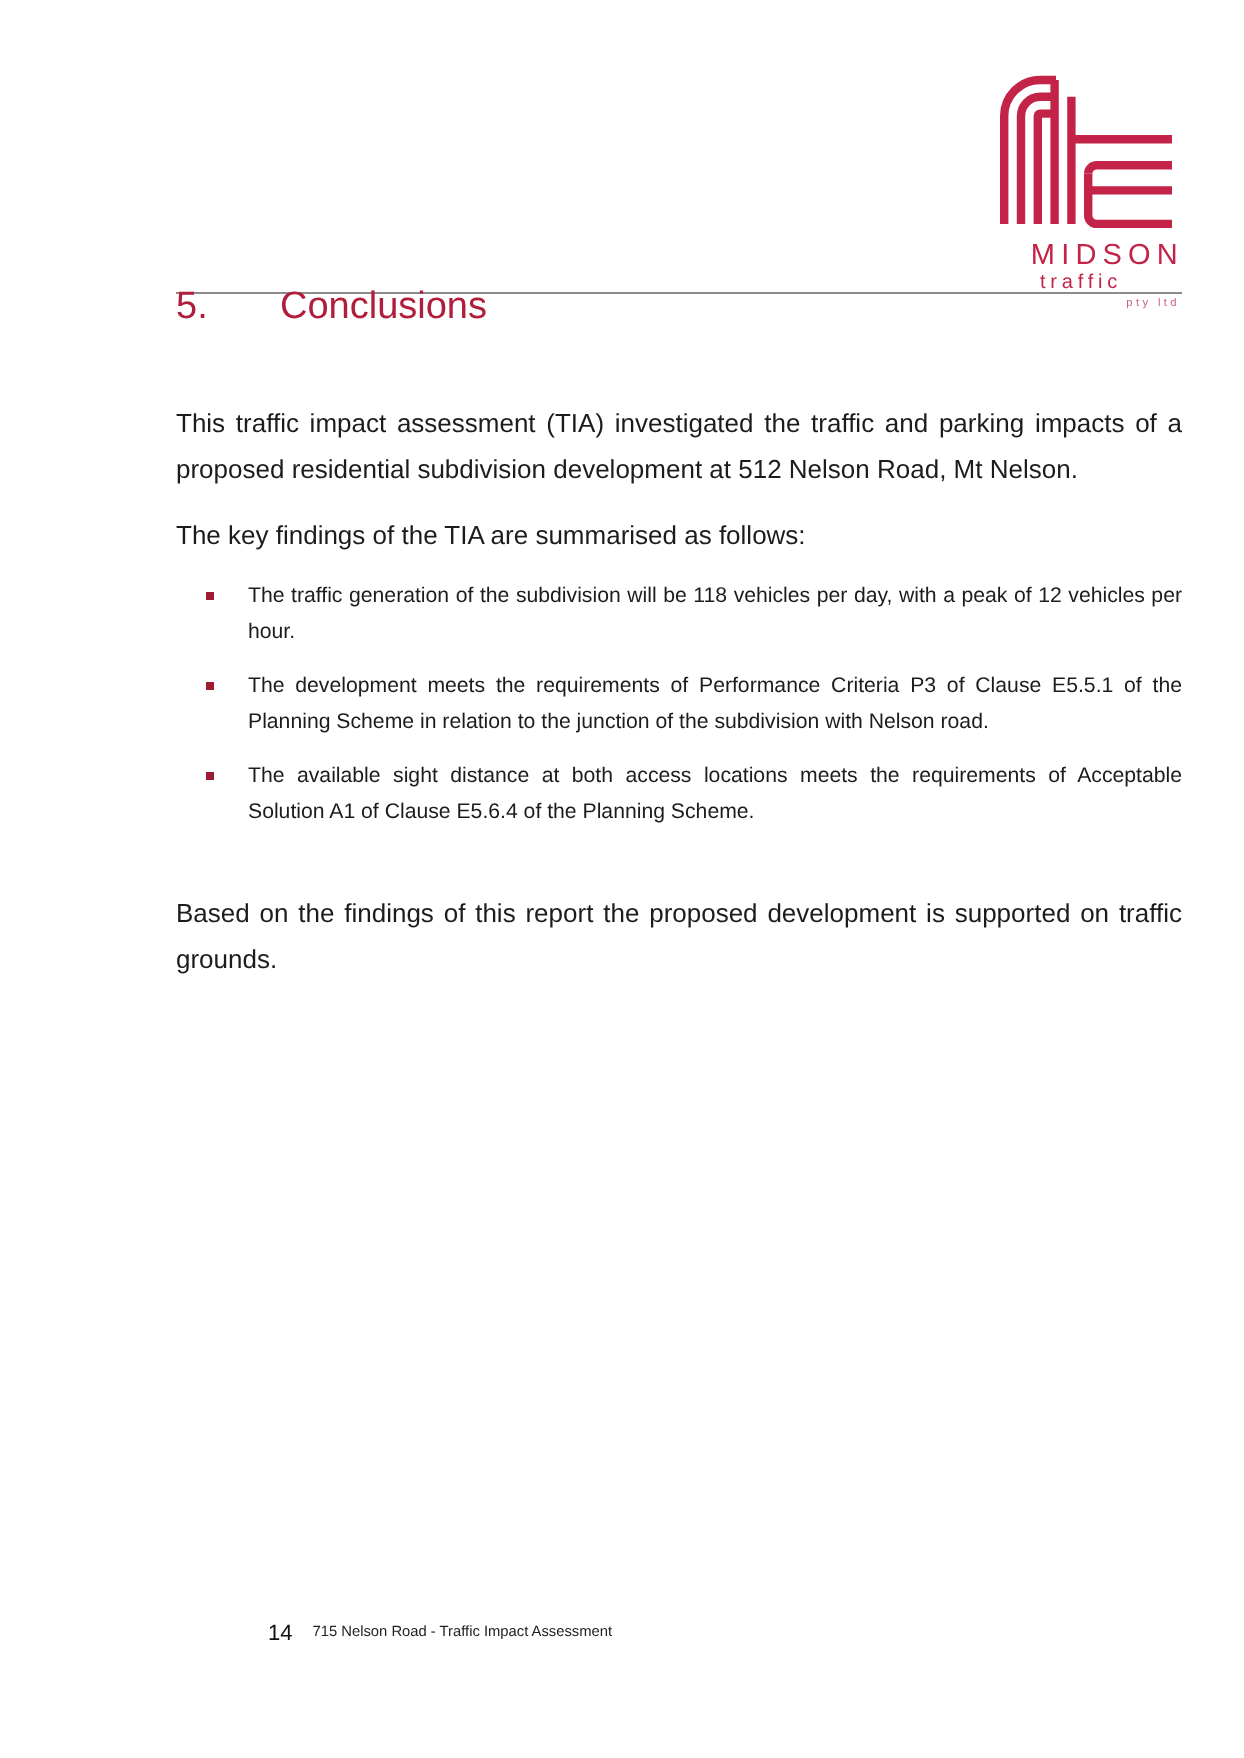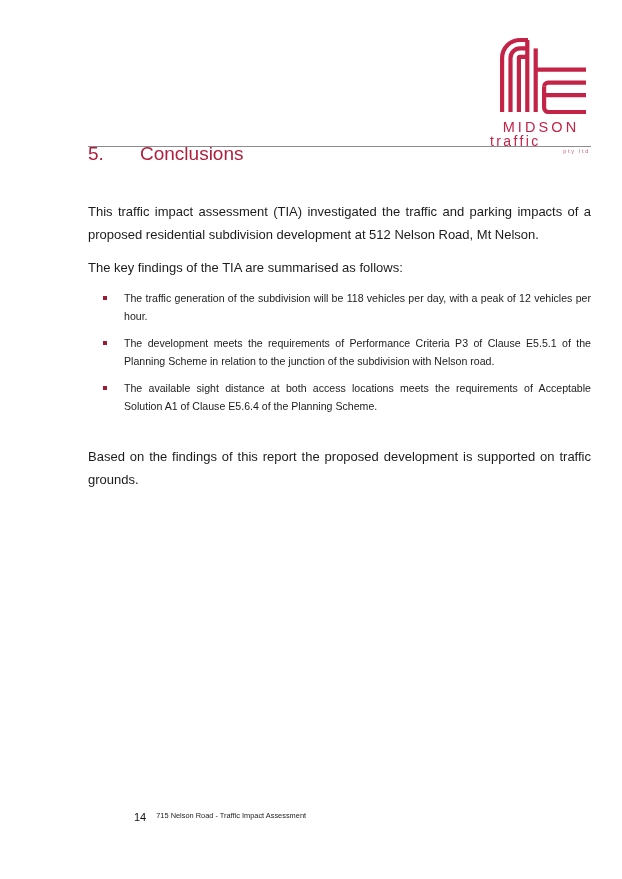--- a/index.html
+++ b/index.html
@@ -40,36 +40,36 @@
   }
 
   .logo-mark {
     display: block;
     margin-left: auto;
     margin-right: 0;
   }
 
   .logo-wordmark {
     display: block;
-    text-align: center;
+    text-align: right;
     color: #C42348;
     font-family: "Liberation Sans", sans-serif;
     font-size: 14.5px;
     letter-spacing: 3.1px;
     line-height: 16px;
     margin-top: 1px;
     margin-right: -2px;
     font-weight: 400;
   }
 
   .logo-sub1 {
     display: block;
-    text-align: left;
+    text-align: center;
     color: #C42348;
-    font-size: 14px;
+    font-size: 10px;
     letter-spacing: 2.4px;
     line-height: 10px;
     margin-top: 1px;
     margin-right: -1px;
   }
 
   .logo-sub2 {
     display: block;
     text-align: right;
     color: #C9627E;

